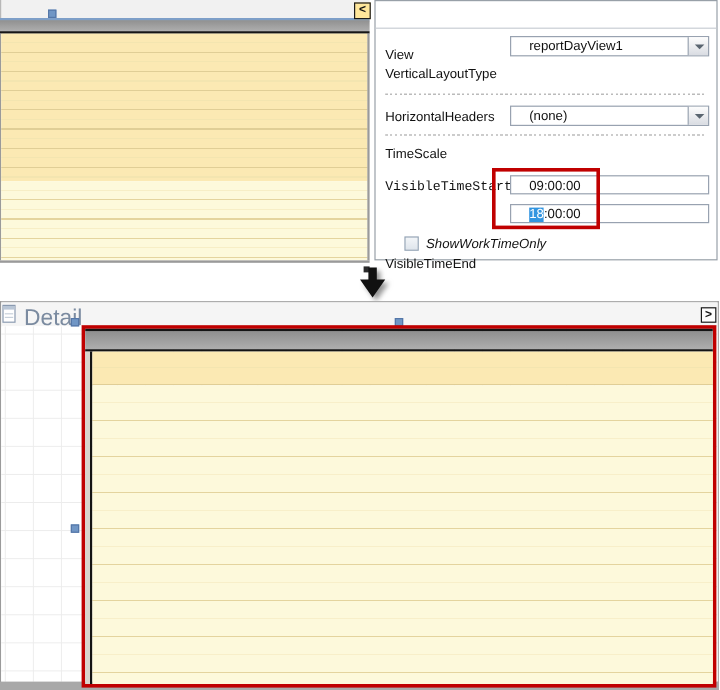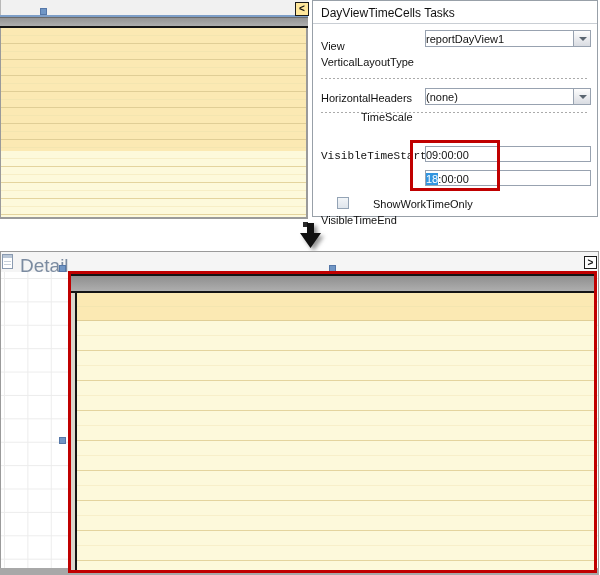--- a/index.html
+++ b/index.html
@@ -41,21 +41,21 @@
            border:1px solid #98a0a8; }
   .panel-title { left:8px; top:5px; font-size:12px; color:#111; }
   .panel-sep { left:0px; top:22px; width:284px; height:1px; background:#c9ced4; }
   .plabel { font-size:11px; color:#111; white-space:nowrap; }
   .dashsep { left:8px; width:268px; height:1px;
              background:repeating-linear-gradient(to right,#aaa 0 2px,transparent 2px 4px); }
   .combo, .tfield { left:112px; width:166px; background:#fff; border:1px solid #98a2b0;
                     font-size:11px; color:#111; }
   .combo { height:17px; }
   .tfield { height:16px; }
-  .combo .val, .tfield .val { position:absolute; left:0; top:2px; white-space:nowrap; }
+  .combo .val, .tfield .val { position:absolute; left:15px; top:2px; white-space:nowrap; }
   .combo .btn { position:absolute; right:0; top:0; width:17px; height:15px;
                 background:linear-gradient(to bottom,#fdfdfd,#d9dce2);
                 border-left:1px solid #98a2b0; }
   .combo .btn::after { content:""; position:absolute; left:5px; top:6px;
                 border-left:4px solid transparent; border-right:4px solid transparent;
                 border-top:4px solid #5a6570; }
   .sel { background:#3295e0; color:#fff; }
   .checkbox { width:12px; height:12px; border:1px solid #93a3b5;
               background:linear-gradient(to bottom,#f2f5f8,#dfe5ec); }
   .redbox { border:3px solid #c00000; background:transparent; pointer-events:none; z-index:30; }
@@ -114,55 +114,54 @@
     <div class="abs cells-frame1">
       <div class="abs rows-dark-sm" style="left:0; top:0; right:0; height:123px;"></div>
       <div class="abs rows-light-sm" style="left:0; top:123px; right:0; height:66px;"></div>
     </div>
     <div class="abs bottom-edge1"></div>
     <div class="abs handle-dark" style="left:303px; top:222px;"></div>
   </div>
   <div class="abs smarttag-btn z40" id="sm1">&lt;</div>
 
   <div class="abs" id="panel">
-    <div class="abs panel-title">DayViewTimeCells Tasks</div>
     <div class="abs panel-sep"></div>
 
     <div class="abs plabel" style="left:8px; top:39px;">View</div>
     <div class="abs combo" style="top:29px;">
       <span class="val">reportDayView1</span>
       <span class="btn"></span>
     </div>
 
     <div class="abs plabel" style="left:8px; top:55px;">VerticalLayoutType</div>
 
     <div class="abs dashsep" style="top:77px;"></div>
 
     <div class="abs plabel" style="left:8px; top:91px;">HorizontalHeaders</div>
     <div class="abs combo" style="top:87px;">
       <span class="val">(none)</span>
       <span class="btn"></span>
     </div>
 
     <div class="abs dashsep" style="top:111px;"></div>
 
-    <div class="abs plabel" style="left:8px; top:110px;margin-left:40px;">TimeScale</div>
+    <div class="abs plabel" style="left:8px; top:122px;">TimeScale</div>
 
     <div class="abs plabel" style="left:8px; top:149px;font-family:Liberation Mono, monospace;">VisibleTimeStart</div>
     <div class="abs tfield" style="top:145px;">
       <span class="val">09:00:00</span>
     </div>
 
     <div class="abs plabel" style="left:8px; top:173px;margin-top:40px;">VisibleTimeEnd</div>
     <div class="abs tfield" style="top:169px;">
       <span class="val"><span class="sel">18</span><span>:00:00</span></span>
     </div>
 
     <div class="abs checkbox" style="left:24px; top:196px;"></div>
-    <div class="abs plabel" style="left:60px; top:197px;">ShowWorkTimeOnly</div>
+    <div class="abs plabel" style="left:42px; top:197px;font-style:italic;">ShowWorkTimeOnly</div>
 
     <div class="abs redbox" style="left:97px; top:139px; width:90px; height:51px;"></div>
   </div>
 
   <svg class="abs" id="arrow" viewBox="0 0 36 32">
     <polygon points="14,1 21,1 21,11 28,11 17.5,26 7,11 14,11" fill="#111" style="filter:drop-shadow(3px 3px 2px rgba(120,120,120,0.8));"></polygon>
   </svg>
 
   <div class="abs" id="designer"></div>
   <div class="abs band-strip"></div>

